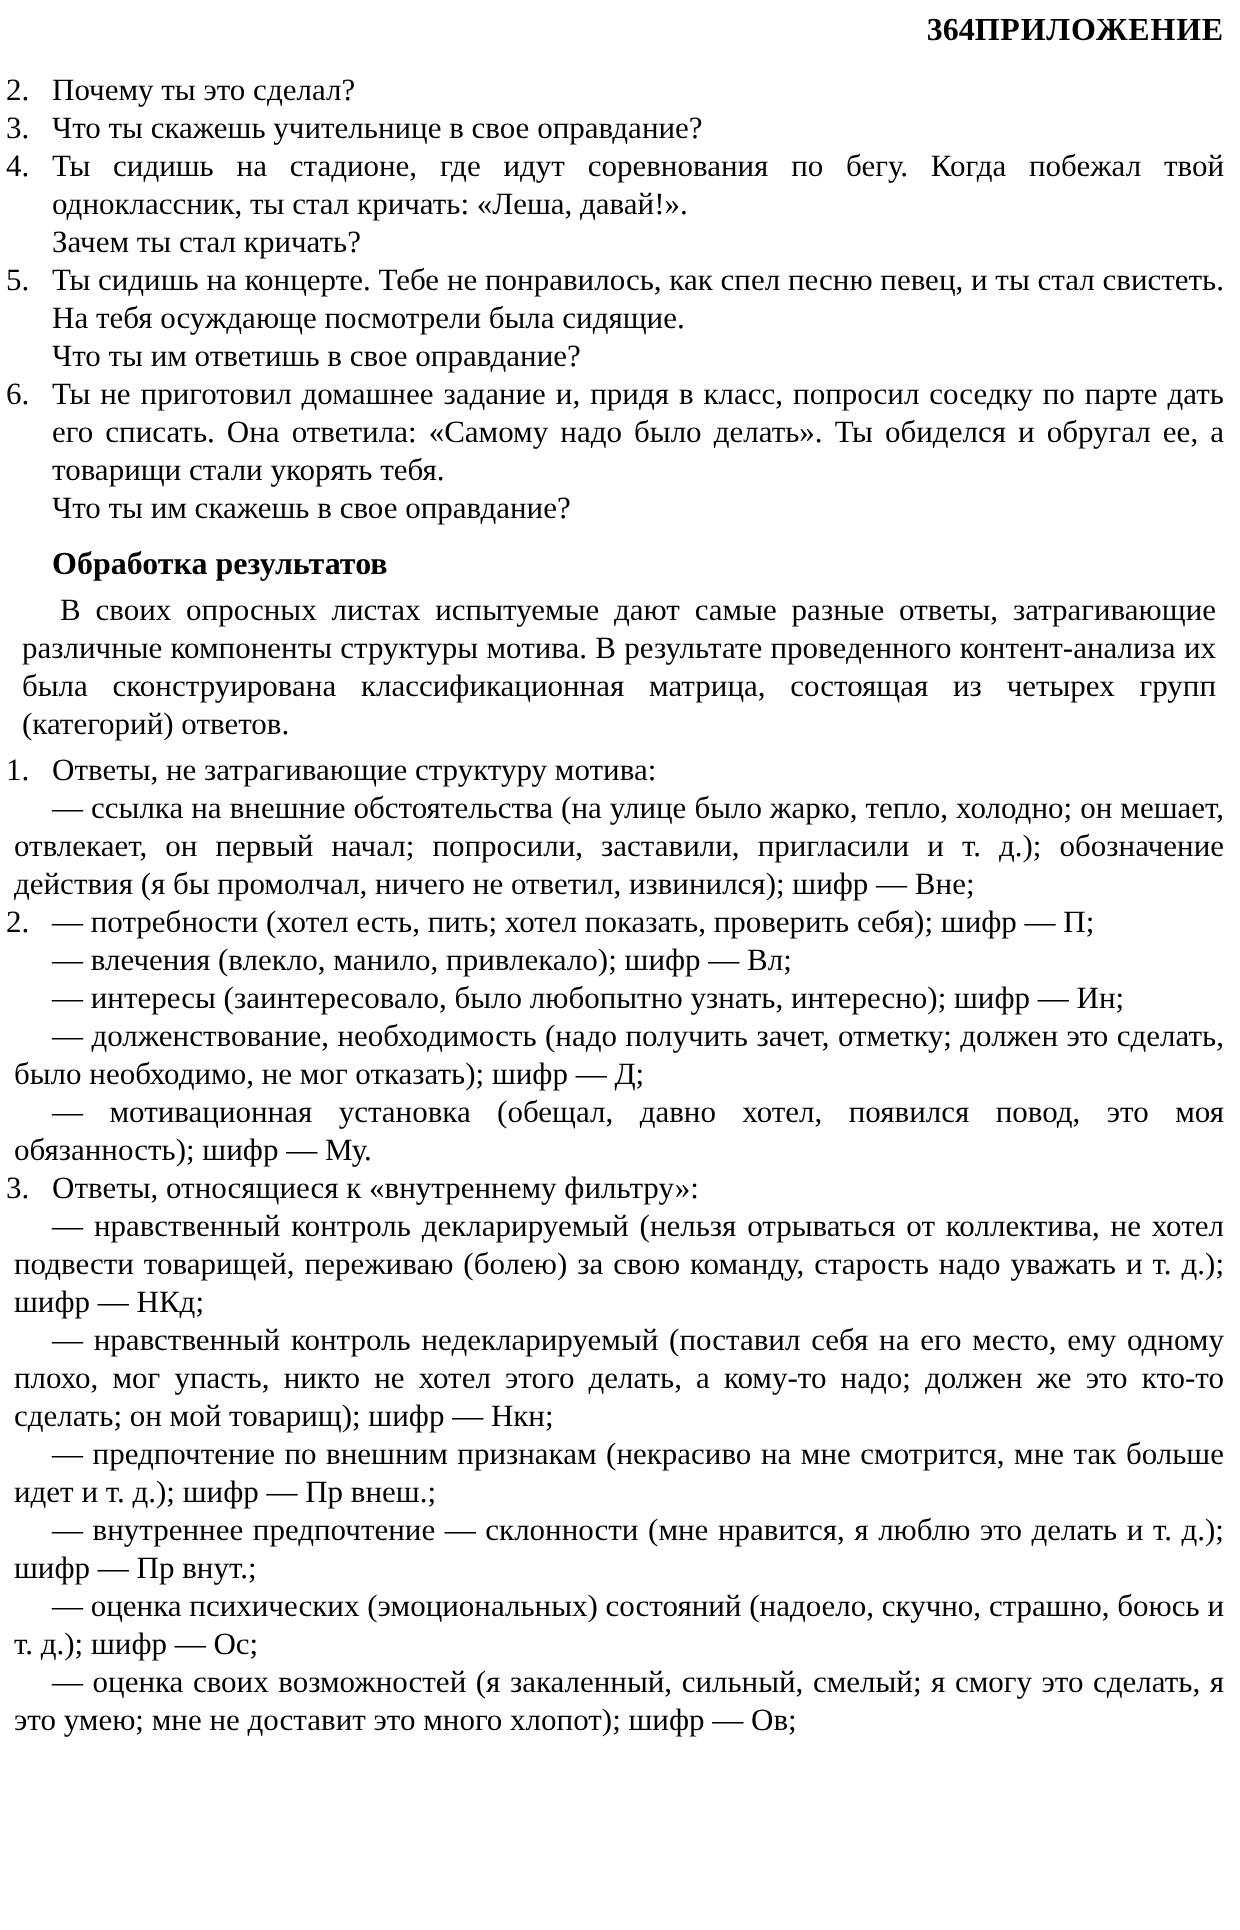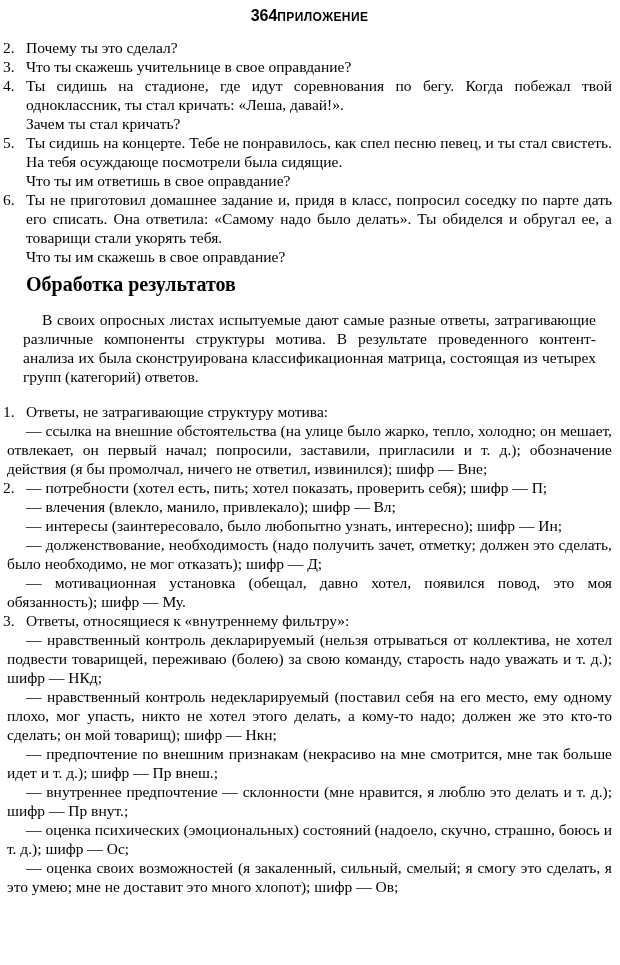--- a/index.html
+++ b/index.html
@@ -6,39 +6,39 @@
   body {
     width: 620px; height: 965px;
     background: #ffffff; color: #000000;
     font-family: "Liberation Serif", "DejaVu Serif", serif;
     font-size: 15.5px; line-height: 19px;
     overflow: hidden;
   }
   .page { padding: 6px 8px 0 7px; }
 
   .pagehead {
-    display: flex; justify-content: center; align-items: baseline;
-    font-family: Liberation Sans, sans-serif;
+    display: flex; justify-content: flex-end; align-items: baseline;
+    font-family: Liberation Serif, serif;
     font-weight: 700;
   }
   .pnum { font-size: 16px; }
-  .ptitle { font-size: 12px; letter-spacing: 0.4px; }
+  .ptitle { font-size: 16px; letter-spacing: 0.4px; }
 
   .textblock { text-align: justify; }
 
   .toplist { margin-top: 11px; }
   .sitem { position: relative; padding-left: 19px; }
   .marker { position: absolute; left: -4px; top: 0; width: 18px; }
   .stext, .squestion { margin: 0; }
 
   .heading {
-    font-weight: 700; font-size: 20px; line-height: 19px;
+    font-weight: 700; font-size: 16px; line-height: 19px;
     margin: 9px 0 0 19px;
   }
-  .intro { margin: 16px; text-indent: 19px; }
+  .intro { margin: 4px; text-indent: 19px; }
 
   .blist { margin-top: 3px; }
   .btitle { position: relative; padding-left: 19px; }
   .entry { margin: 0; text-indent: 19px; }
 </style>
 </head>
 <body>
 
 <div class="page">
 

